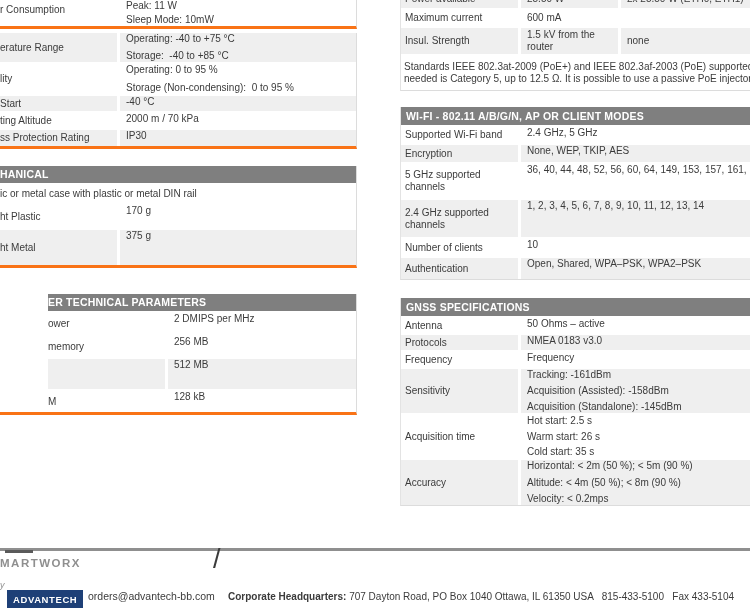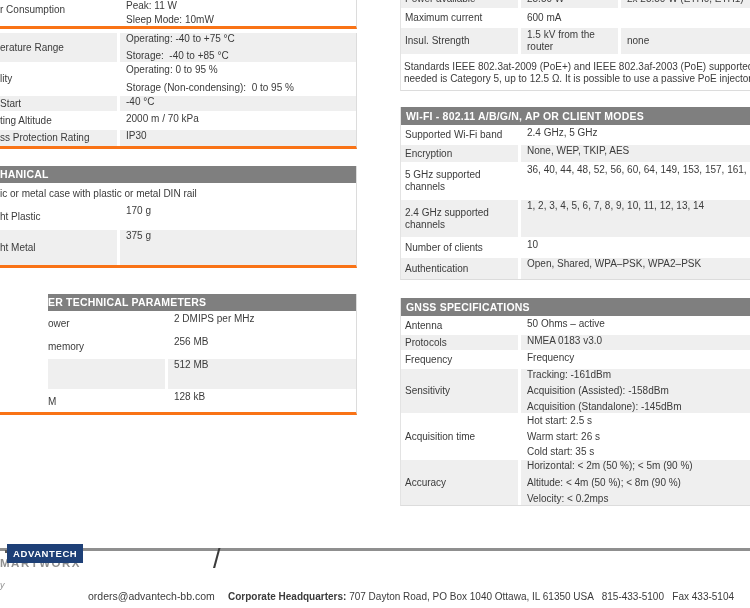--- a/index.html
+++ b/index.html
@@ -37,21 +37,21 @@
   .partial-l .vc div{line-height:12px;}
   .partial-r{height:8px;overflow:hidden;}
   .partial-r .lc,.partial-r .v1,.partial-r .v2{justify-content:flex-start;}
   .partial-r .shift{margin-top:-7px;}
   
   .rule{position:absolute;left:0;top:548px;width:750px;height:3px;background:#8f8f8f;}
   .logo-chip{position:absolute;left:5px;top:550px;width:28px;height:3px;background:#5a5a5a;}
   .wordmark{position:absolute;left:0;top:557px;color:#8f8f8f;font-weight:bold;
             font-size:11.5px;letter-spacing:1.5px;white-space:pre;}
   .byfrag{position:absolute;left:0;top:579px;color:#8f8f8f;font-style:italic;font-size:9px;}
-  .advbox{position:absolute;left:7px;top:544px;background:#1e4077;color:#ffffff;
+  .advbox{position:absolute;left:7px;top:590px;background:#1e4077;color:#ffffff;
           font-weight:bold;font-size:9.5px;letter-spacing:.6px;padding:4px 6px 3px 6px;white-space:pre;}
   .emails{position:absolute;left:88px;top:559px;font-size:10.5px;line-height:15px;white-space:pre;}
   .slash{position:absolute;left:213px;top:553px;font-size:27px;color:#3b3b3b;font-weight:300;}
   .addr{position:absolute;left:228px;top:559px;font-size:10px;line-height:15px;white-space:pre;overflow:hidden;width:522px;}
   .addr b{font-weight:bold;}
   
   .mt4{margin-top:4px;} 
 </style>
 </head>
 <body>

